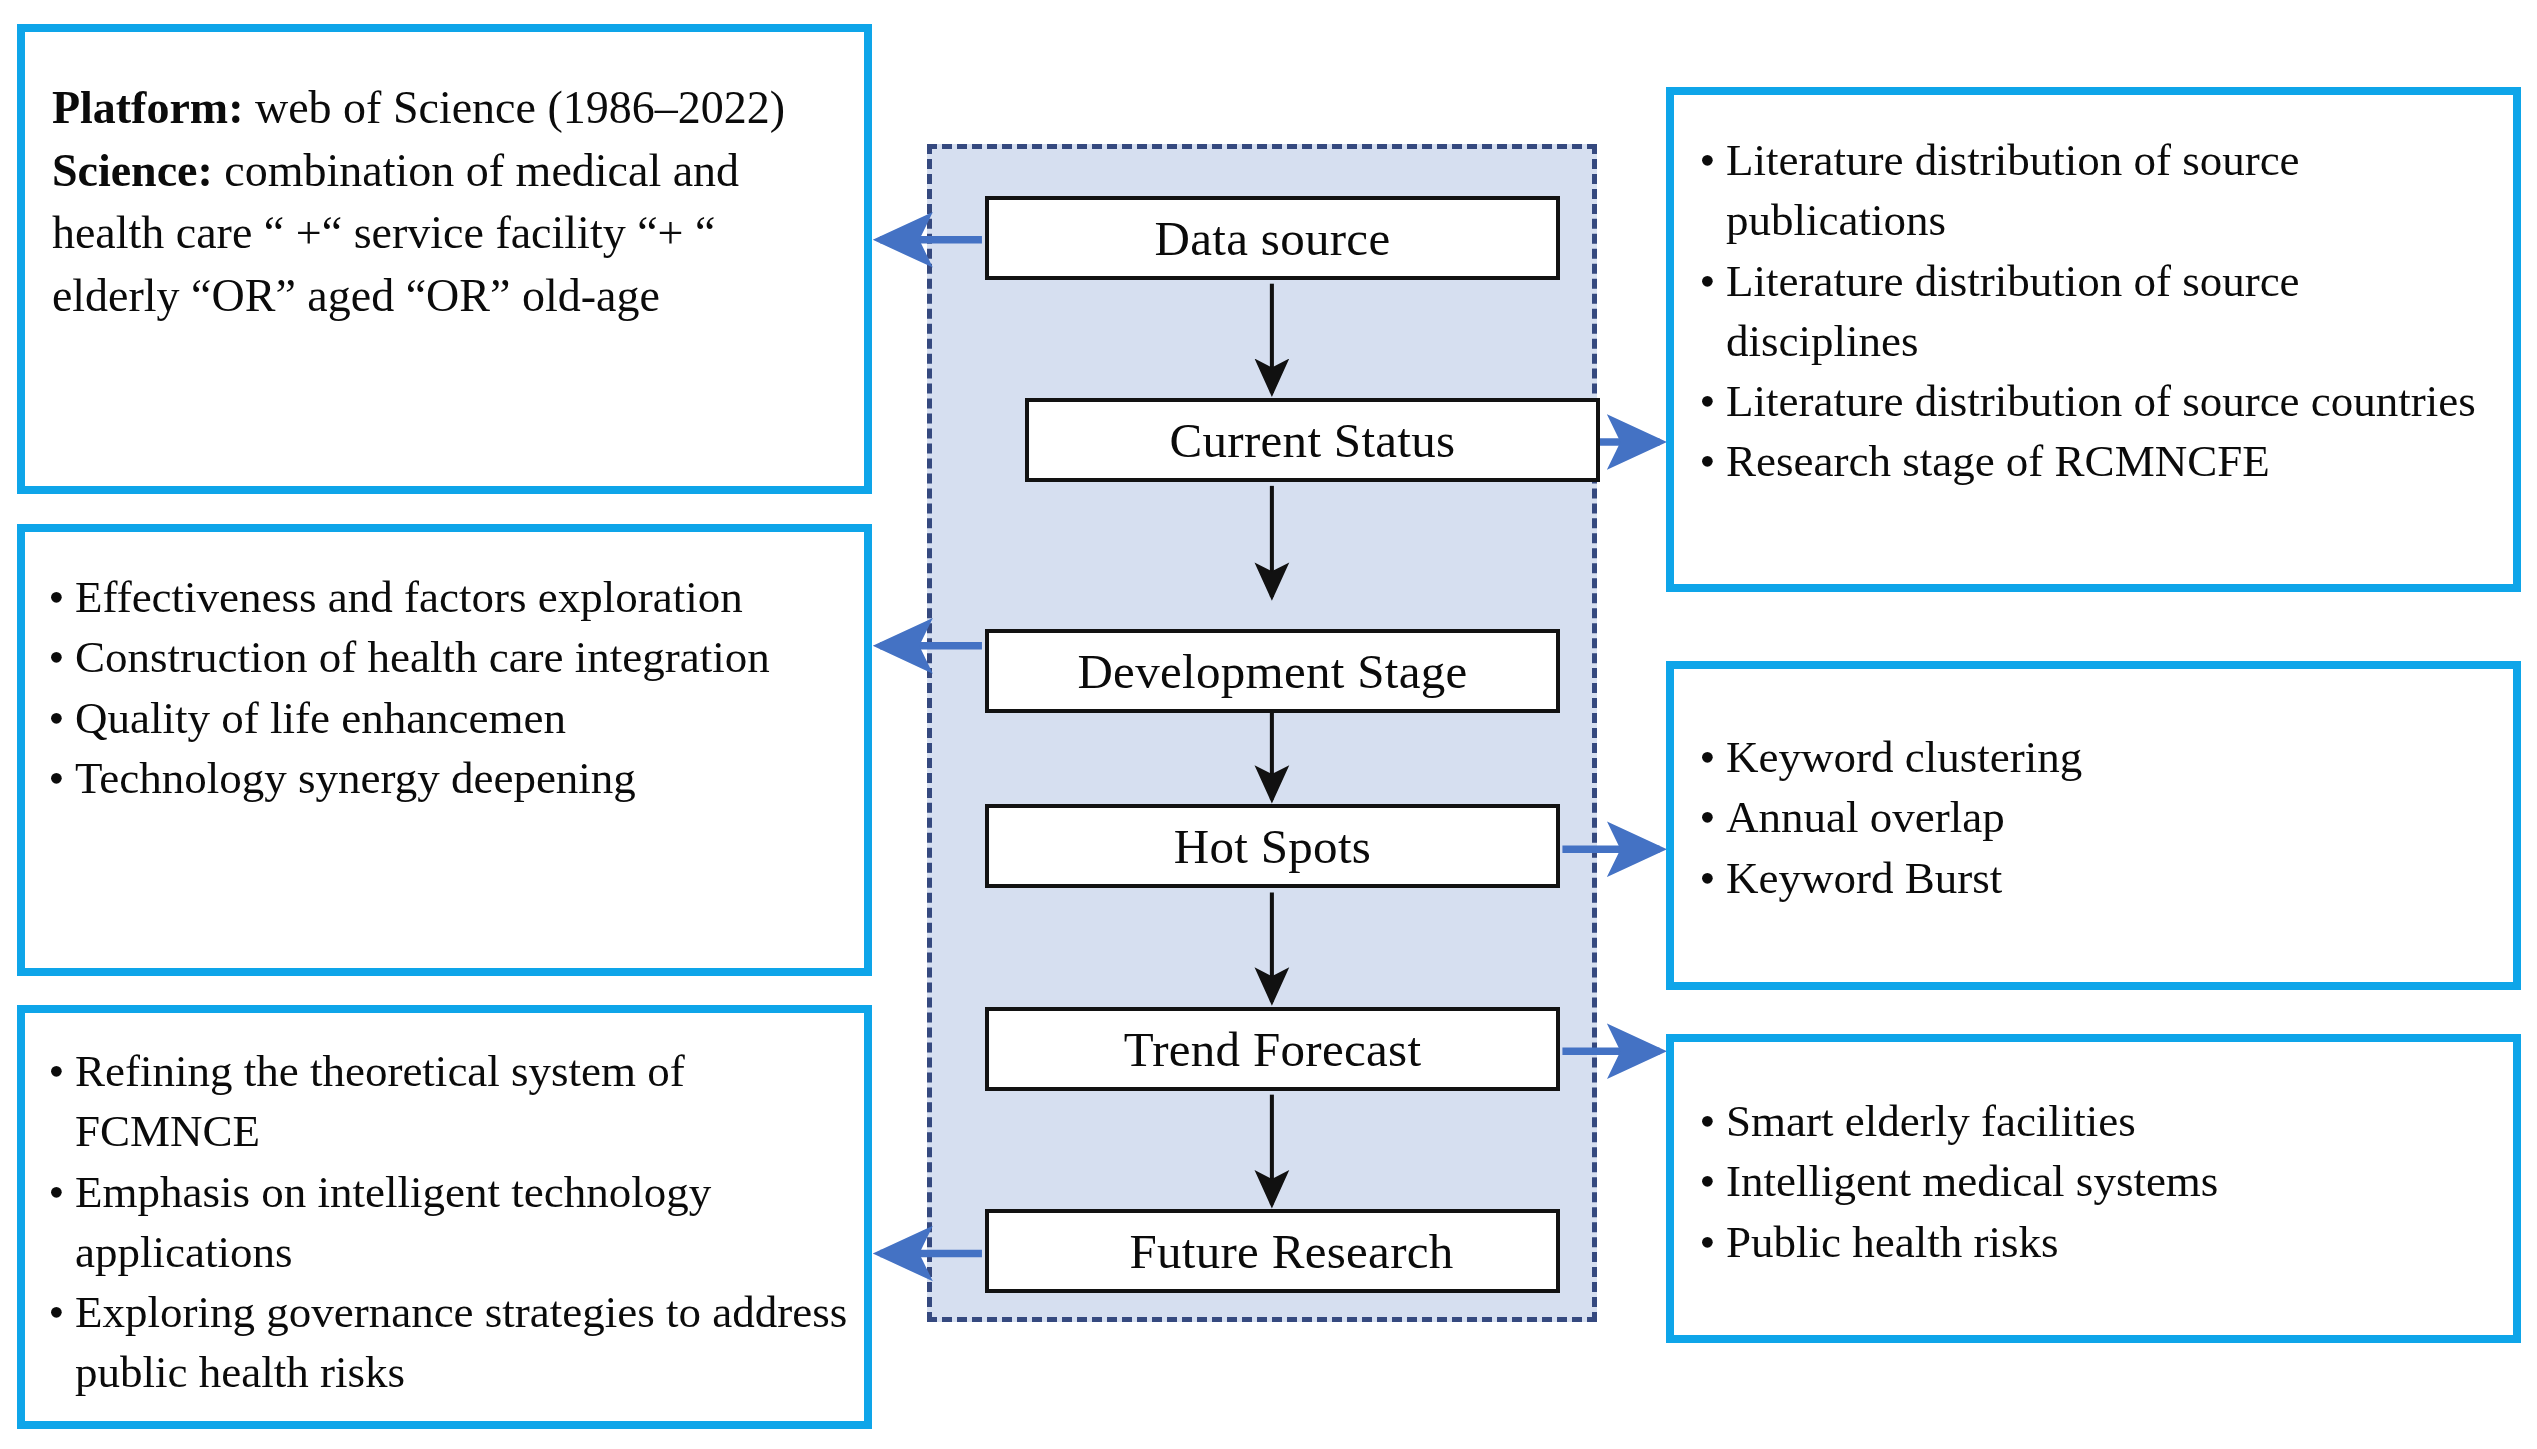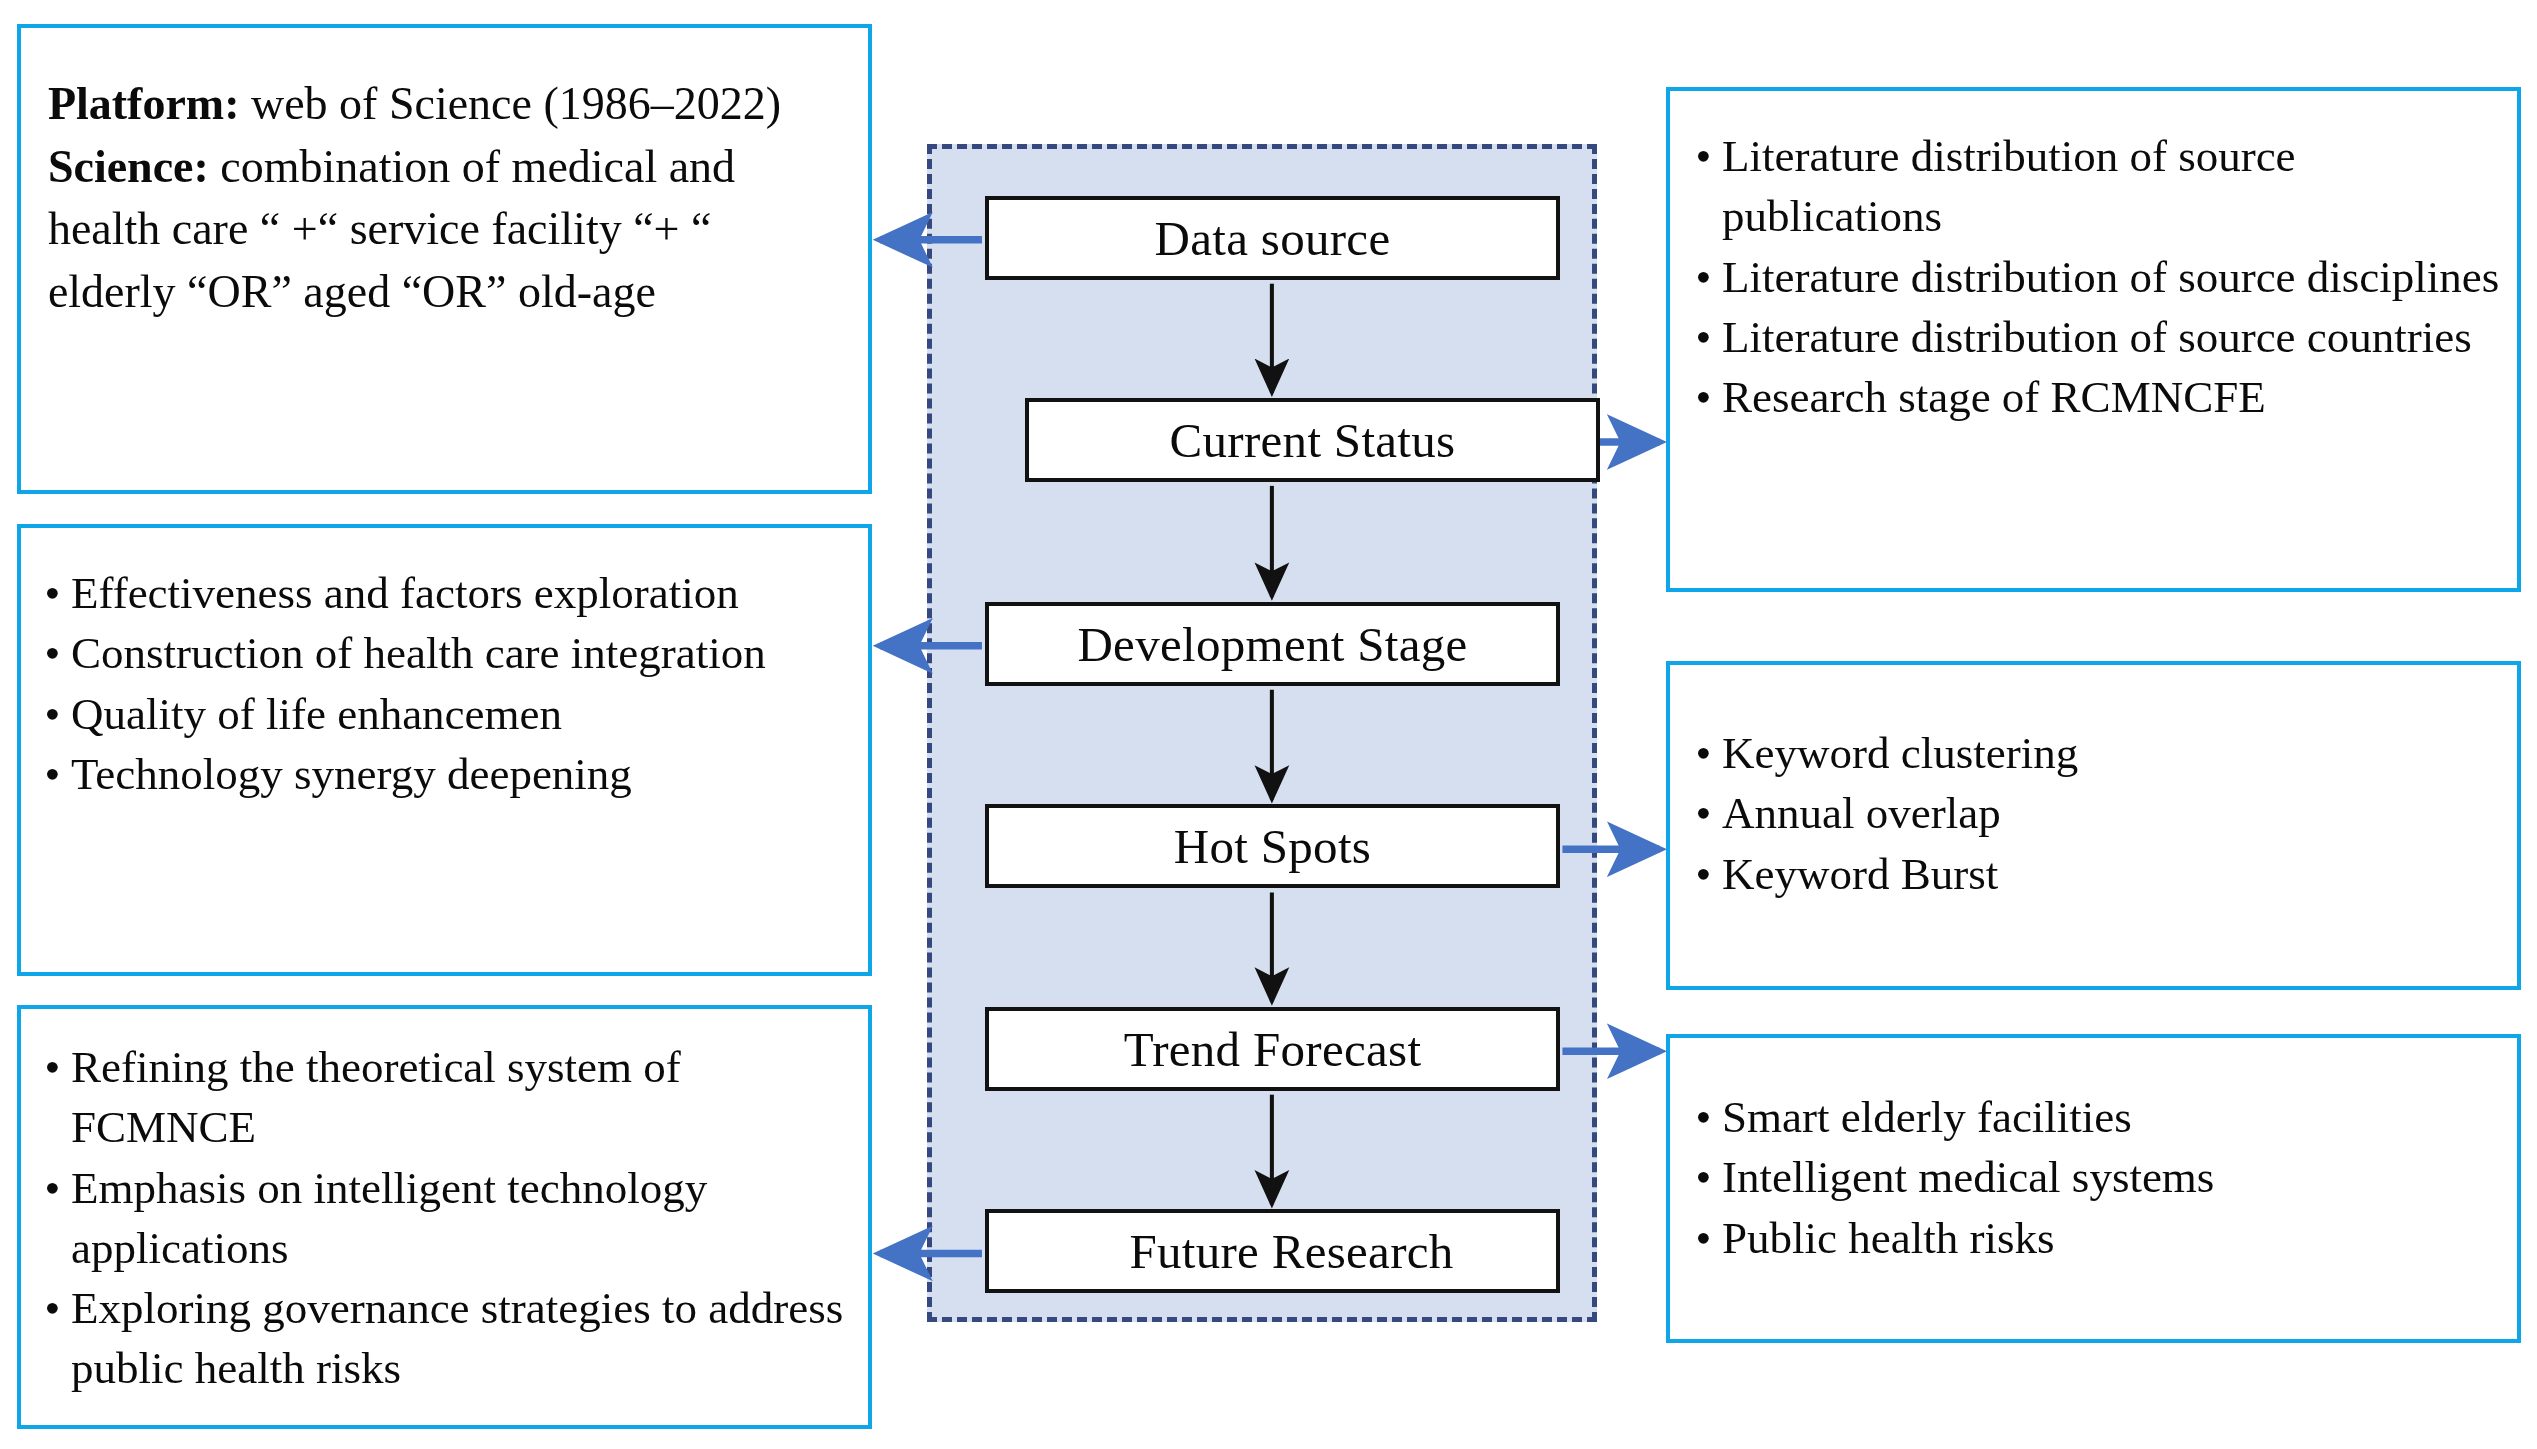--- a/index.html
+++ b/index.html
@@ -1,21 +1,21 @@
 <!DOCTYPE html>
 <html style="font-size:9.2px"><head>
 <meta charset="utf-8">
 <style>
   html,body{margin:0;padding:0;background:#fff;}
   body{width:2538px;height:1450px;position:relative;
        font-family:"Liberation Serif","DejaVu Serif",serif;
        color:#0b0b0b;overflow:hidden;}
 
   
-  .infobox{position:absolute;background:#ffffff;border:4px solid #0ea5e9;box-sizing:border-box;}
+  .infobox{position:absolute;background:#ffffff;border:8px solid #0ea5e9;box-sizing:border-box;}
 
   .bullets{list-style:none;margin:0;padding:0;}
   .bullets li{display:flex;align-items:flex-start;}
   .bullets li .bul{flex:0 0 auto;width:37px;text-align:center;line-height:1.34;}
   .bullets li .txt{flex:1 1 auto;line-height:1.34;}
 
   
   #left-box-1{left:17.3px;top:24px;width:855px;height:470px;}
   #left-box-1 .pad{padding:45px 25.4px 0 26.6px;font-size:46px;line-height:1.36;}
   #left-box-1 b{font-weight:bold;}
@@ -40,21 +40,21 @@
   #flow-container{position:absolute;left:927px;top:144px;width:670px;height:1178px;
                   background:#D6DFF0;border:5.2px dashed #35497F;box-sizing:border-box;}
 
   
   .stage{position:absolute;left:985px;width:575px;height:84px;
          background:#ffffff;border:4.6px solid #121212;box-sizing:border-box;
          display:flex;align-items:center;justify-content:center;
          font-size:49px;letter-spacing:0.3px;}
   #stage-0{top:196px;}
   #stage-1{top:398px;margin-left:40px;}
-  #stage-2{top:602px;}
+  #stage-2{top:629px;}
   #stage-3{top:804px;text-align:center;}
   #stage-4{top:1007px;}
   #stage-5{top:1209px;padding-left:38px;}
 
   
   #wires{position:absolute;left:0;top:0;width:2538px;height:1450px;pointer-events:none;}
 </style>
 </head>
 <body>
 

